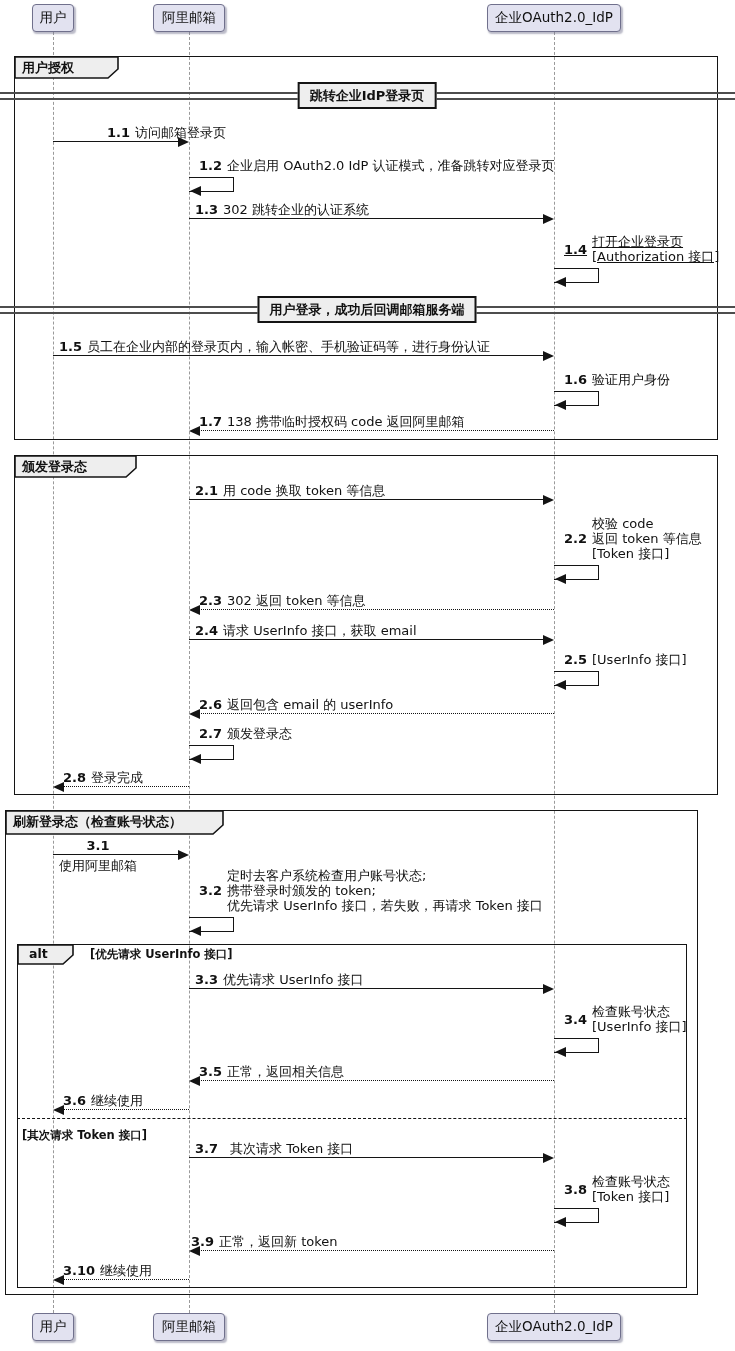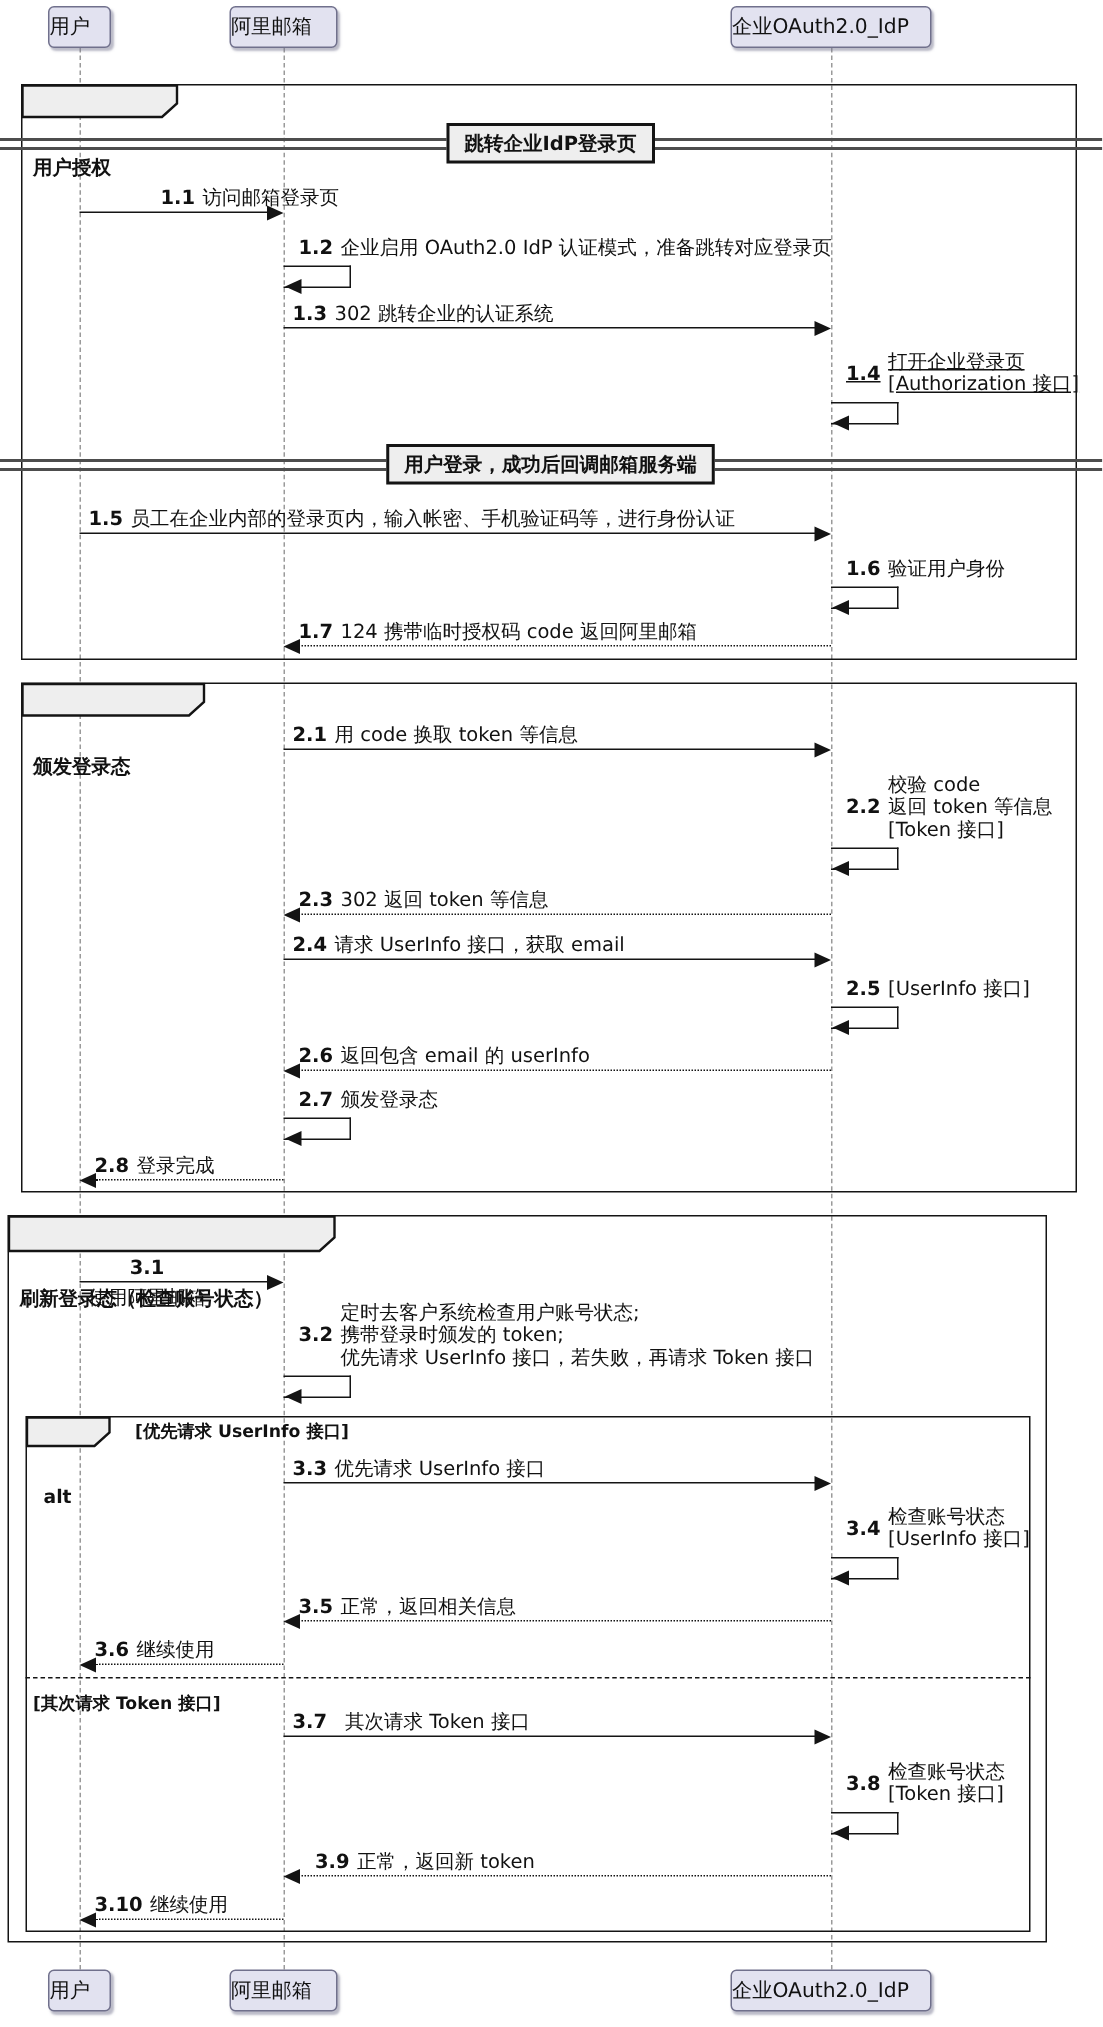--- a/index.html
+++ b/index.html
@@ -5,26 +5,26 @@
   html,body{margin:0;padding:0;background:#ffffff;}
   #canvas{
     position:relative;width:735px;height:1351px;background:#fff;
     font-family:"DejaVu Sans","Liberation Sans",sans-serif;color:#111;
     overflow:hidden;
   }
   .abs{position:absolute;}
   .pbox{
     background:#E2E2F0;border:1px solid #70708c;border-radius:4px;
     box-shadow:1.5px 2px 1.5px rgba(120,120,145,.5);
-    display:flex;align-items:center;
+    display:flex;align-items:center;justify-content:center;
     font-size:13.5px;white-space:nowrap;box-sizing:border-box;
   }
   .lifeline{width:0;border-left:1px dashed #9a9a9a;}
   .frame{border:1.6px solid #141414;box-sizing:border-box;background:transparent;}
-  .tablabel{font-weight:bold;font-size:13px;white-space:nowrap;margin-top:44px;}
+  .tablabel{font-weight:bold;font-size:13px;white-space:nowrap;}
   .msg{display:flex;align-items:center;gap:5px;font-size:13px;line-height:15px;white-space:nowrap;}
   .msg .num{font-weight:bold;}
   .solidline{height:0;border-top:1.4px solid #141414;}
   .dotline{height:0;border-top:1.6px dotted #141414;}
   .selfloop{box-sizing:border-box;border:1.4px solid #141414;border-left:none;background:transparent;}
   .divlines{height:4px;border-top:2px solid #4d4d4d;border-bottom:2px solid #4d4d4d;}
   .divlabel{
     background:#EEEEEE;border:2px solid #141414;font-weight:bold;font-size:13px;
     display:flex;align-items:center;justify-content:center;
     padding:0 10px;height:27px;white-space:nowrap;transform:translateX(-50%);
@@ -105,21 +105,21 @@
     <div class="abs msg" style="left: 564px; top: 372px;">
       <span class="num">1.6</span>
       <div>
         <div>验证用户身份</div>
       </div>
     </div>
     <div class="abs selfloop" style="left: 554px; top: 391px; width: 45px; height: 15px;"></div>
     <div class="abs" style="left: 555px; top: 400px; width: 0px; height: 0px; border-top: 5px solid transparent; border-bottom: 5px solid transparent; border-right: 11px solid rgb(20, 20, 20);"></div>
     <div class="abs msg" style="left: 199px; top: 414px;">
       <span class="num">1.7</span>
-      <span>124 携带临时授权码 code 返回阿里邮箱</span>
+      <span>138 携带临时授权码 code 返回阿里邮箱</span>
     </div>
     <div class="abs dotline" style="left: 199px; top: 430px; width: 355px;"></div>
     <div class="abs" style="left: 189px; top: 426px; width: 0px; height: 0px; border-top: 5px solid transparent; border-bottom: 5px solid transparent; border-right: 11px solid rgb(20, 20, 20);"></div>
     <div class="abs msg" style="left: 195px; top: 483px;">
       <span class="num">2.1</span>
       <span>用 code 换取 token 等信息</span>
     </div>
     <div class="abs solidline" style="left: 189px; top: 499px; width: 355px;"></div>
     <div class="abs" style="left: 543px; top: 495px; width: 0px; height: 0px; border-top: 5px solid transparent; border-bottom: 5px solid transparent; border-left: 11px solid rgb(20, 20, 20);"></div>
     <div class="abs msg" style="left: 564px; top: 516px;">
@@ -223,21 +223,21 @@
     <div class="abs" style="left: 543px; top: 1153px; width: 0px; height: 0px; border-top: 5px solid transparent; border-bottom: 5px solid transparent; border-left: 11px solid rgb(20, 20, 20);"></div>
     <div class="abs msg" style="left: 564px; top: 1174px;">
       <span class="num">3.8</span>
       <div>
         <div>检查账号状态</div>
         <div>[Token 接口]</div>
       </div>
     </div>
     <div class="abs selfloop" style="left: 554px; top: 1208px; width: 45px; height: 15px;"></div>
     <div class="abs" style="left: 555px; top: 1217px; width: 0px; height: 0px; border-top: 5px solid transparent; border-bottom: 5px solid transparent; border-right: 11px solid rgb(20, 20, 20);"></div>
-    <div class="abs msg" style="left: 210px; top: 1234px; text-align: center;">
+    <div class="abs msg" style="left: 191px; top: 1234px; text-align: center;">
       <span class="num">3.9</span>
       <span>正常，返回新 token</span>
     </div>
     <div class="abs dotline" style="left: 199px; top: 1250px; width: 355px;"></div>
     <div class="abs" style="left: 189px; top: 1246px; width: 0px; height: 0px; border-top: 5px solid transparent; border-bottom: 5px solid transparent; border-right: 11px solid rgb(20, 20, 20);"></div>
     <div class="abs msg" style="left: 63px; top: 1263px;">
       <span class="num">3.10</span>
       <span>继续使用</span>
     </div>
     <div class="abs dotline" style="left: 63px; top: 1279px; width: 126px;"></div>

